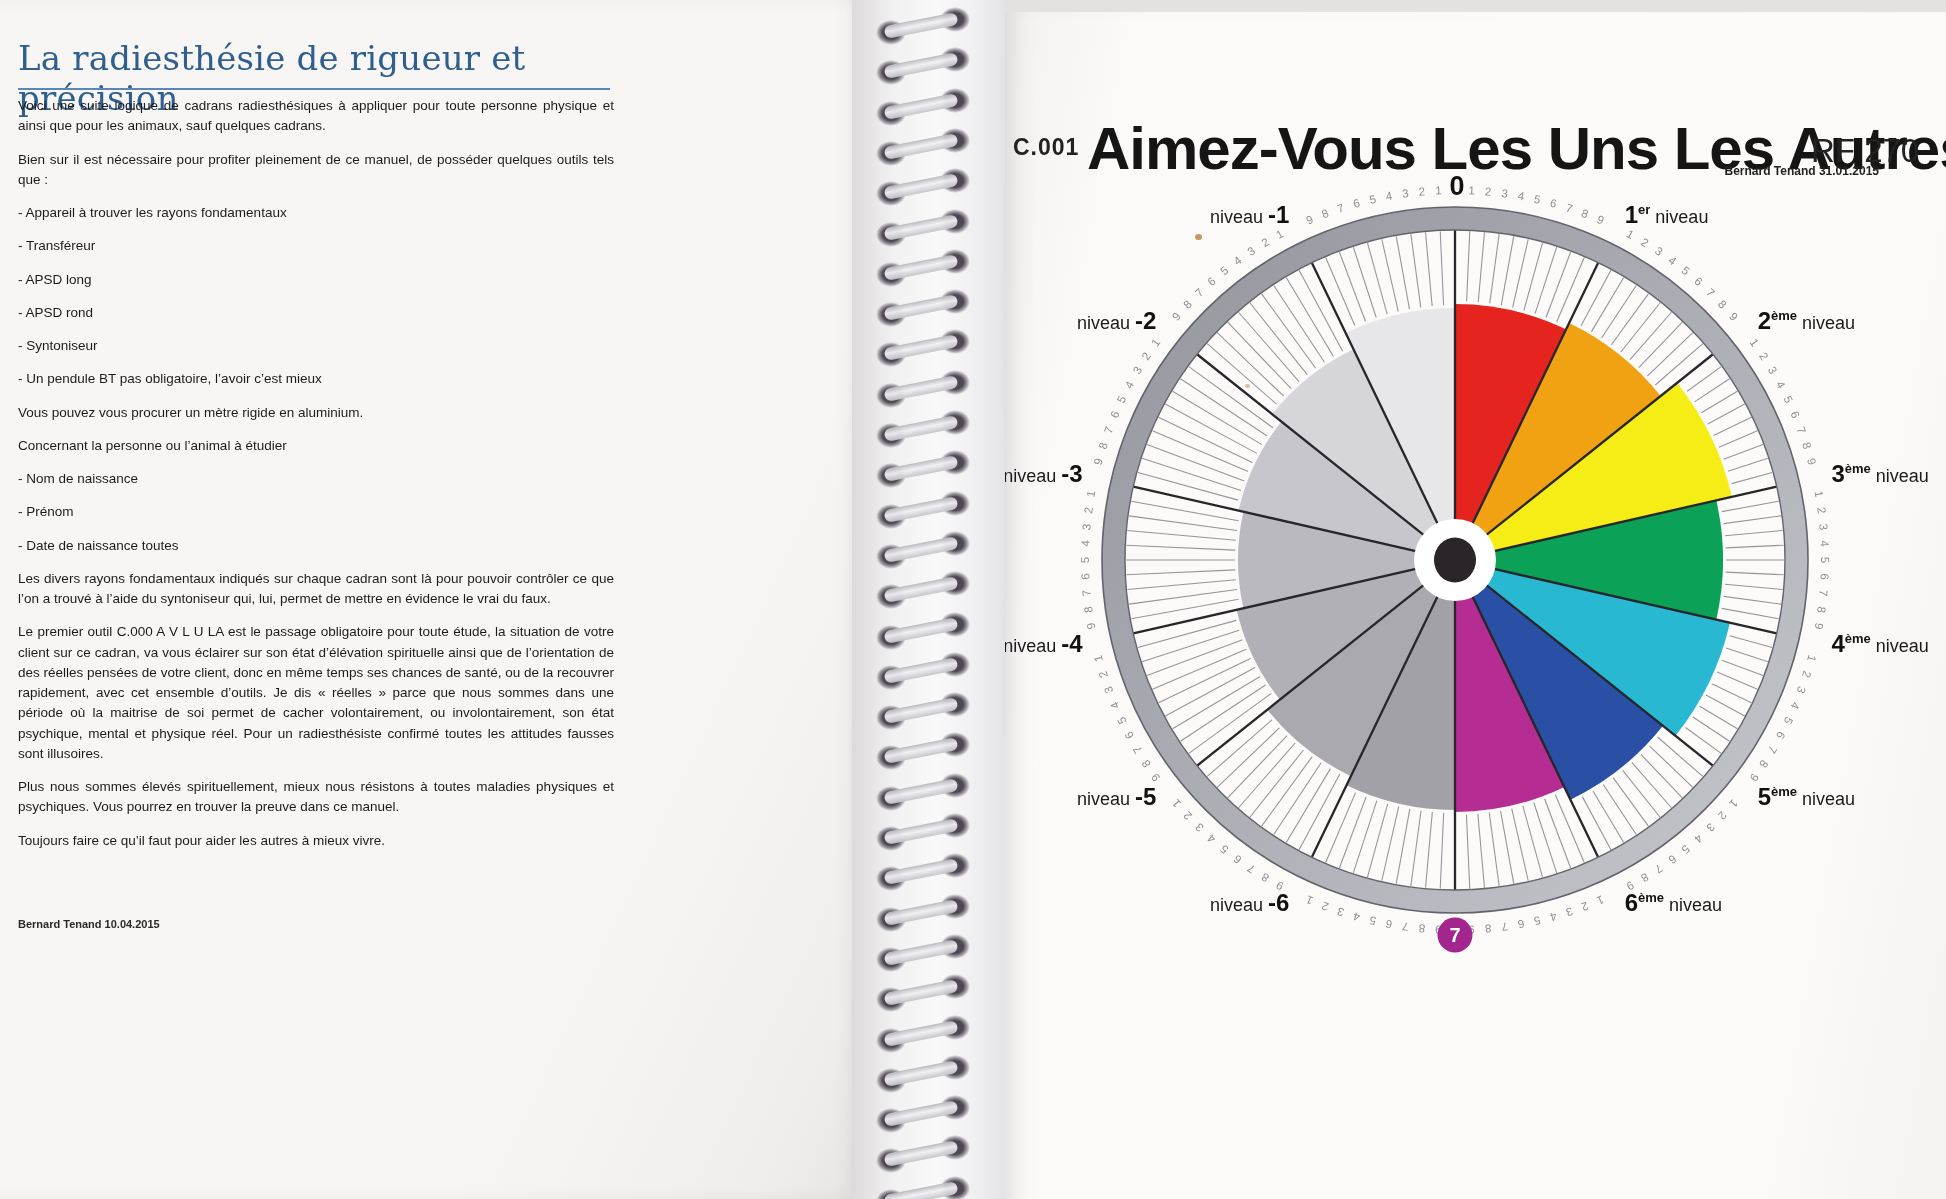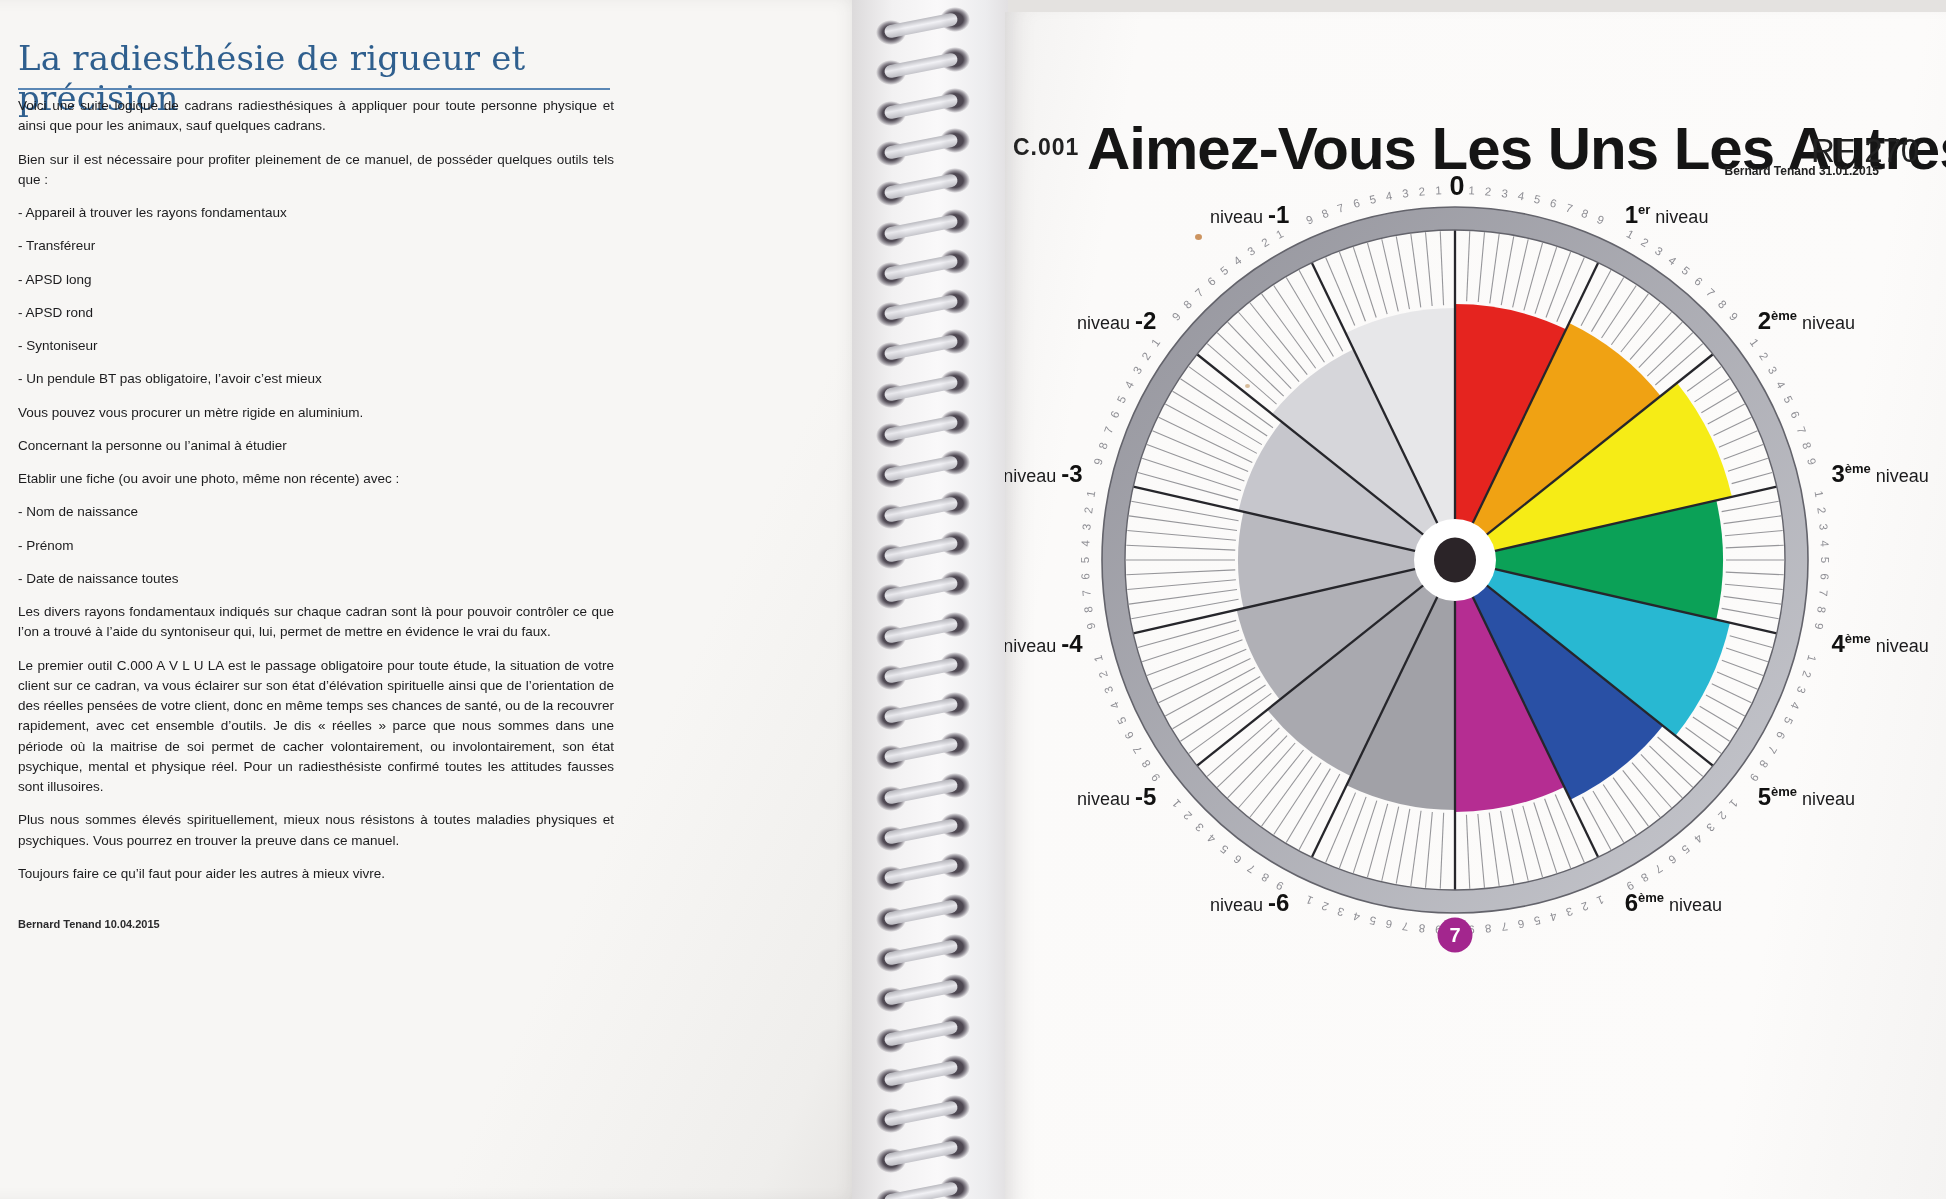--- a/index.html
+++ b/index.html
@@ -65,21 +65,20 @@
         <p>Voici une suite logique de cadrans radiesthésiques à appliquer pour toute personne physique et ainsi que pour les animaux, sauf quelques cadrans.</p>
         <p>Bien sur il est nécessaire pour profiter pleinement de ce manuel, de posséder quelques outils tels que :</p>
         <p>- Appareil à trouver les rayons fondamentaux</p>
         <p>- Transféreur</p>
         <p>- APSD long</p>
         <p>- APSD rond</p>
         <p>- Syntoniseur</p>
         <p>- Un pendule BT pas obligatoire, l’avoir c’est mieux</p>
         <p>Vous pouvez vous procurer un mètre rigide en aluminium.</p>
         <p>Concernant la personne ou l’animal à étudier</p>
-        <p>Etablir une fiche (ou avoir une photo, même non récente) avec :</p>
         <p>- Nom de naissance</p>
         <p>- Prénom</p>
         <p>- Date de naissance toutes</p>
         <p>Les divers rayons fondamentaux indiqués sur chaque cadran sont là pour pouvoir contrôler ce que l’on a trouvé à l’aide du syntoniseur qui, lui, permet de mettre en évidence le vrai du faux.</p>
         <p>Le premier outil C.000 A V L U LA est le passage obligatoire pour toute étude, la situation de votre client sur ce cadran, va vous éclairer sur son état d’élévation spirituelle ainsi que de l’orientation de des réelles pensées de votre client, donc en même temps ses chances de santé, ou de la recouvrer rapidement, avec cet ensemble d’outils. Je dis « réelles » parce que nous sommes dans une période où la maitrise de soi permet de cacher volontairement, ou involontairement, son état psychique, mental et physique réel. Pour un radiesthésiste confirmé toutes les attitudes fausses sont illusoires.</p>
         <p>Plus nous sommes élevés spirituellement, mieux nous résistons à toutes maladies physiques et psychiques. Vous pourrez  en trouver la preuve dans ce manuel.</p>
         <p>Toujours faire ce qu’il faut pour aider les autres à mieux vivre.</p>
       </div>
     <div id="left-footer">Bernard Tenand 10.04.2015</div>
   </div>

